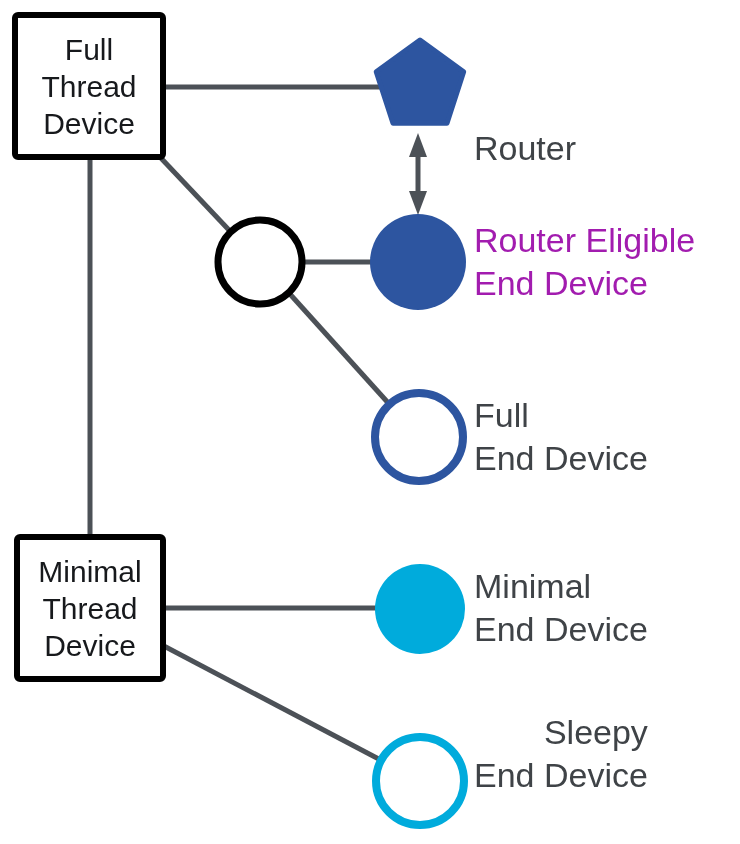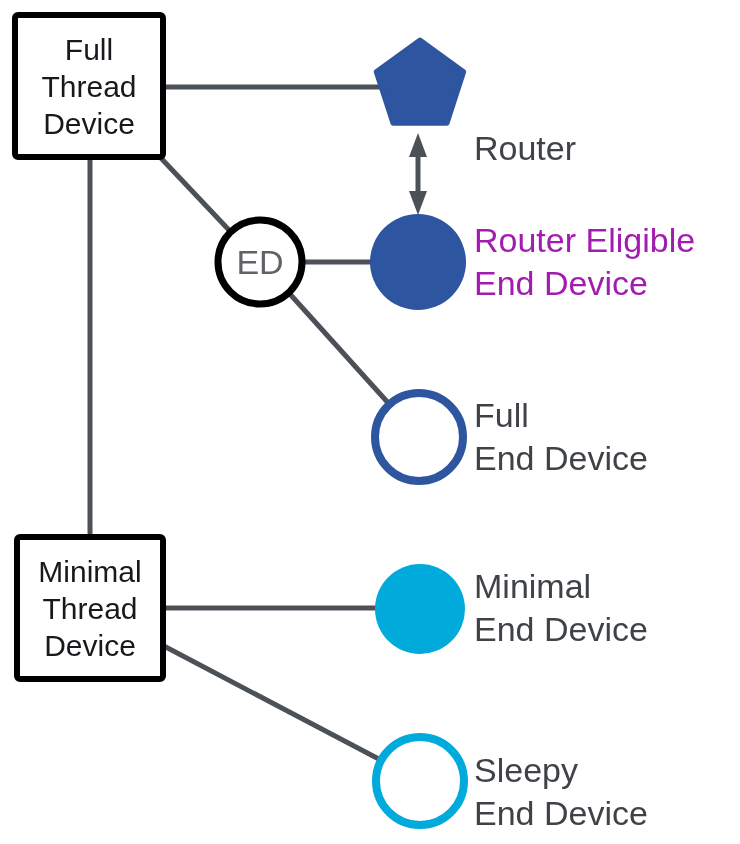--- a/index.html
+++ b/index.html
@@ -45,21 +45,21 @@
     position: absolute;
     left: 474px;
     font-size: 34px;
     line-height: 43px;
     white-space: pre-line;
   }
   .lbl-router { top: 79px; margin-top: 48px; }
   .lbl-reed   { top: 219px; }
   .lbl-fed    { top: 394px; }
   .lbl-med    { top: 565px; }
-  .lbl-sed    { top: 749px; }
+  .lbl-sed    { top: 711px; text-align: right; }
   .ed-text {
     position: absolute;
     left: 218px;
     top: 241px;
     width: 84px;
     text-align: center;
     font-size: 34px;
     line-height: 43px;
     color: #5f6368;
   }
@@ -93,21 +93,20 @@
     <circle cx="420" cy="781" r="44" fill="#ffffff" stroke-width="8" stroke="#00abdc"></circle>
   </svg>
 
   <div class="device-box box-ftd">Full
 Thread
 Device</div>
   <div class="device-box box-mtd">Minimal
 Thread
 Device</div>
 
-  <div class="ed-text">ED</div>
 
   <div class="node-label lbl-router" style="color: rgb(63, 67, 71);">Router</div>
   <div class="node-label lbl-reed" style="color: #a21caf;">Router Eligible
 End Device</div>
   <div class="node-label lbl-fed" style="color: rgb(63, 67, 71);">Full
 End Device</div>
   <div class="node-label lbl-med" style="color: rgb(63, 67, 71);">Minimal
 End Device</div>
   <div class="node-label lbl-sed" style="color: rgb(63, 67, 71);">Sleepy
 End Device</div>

